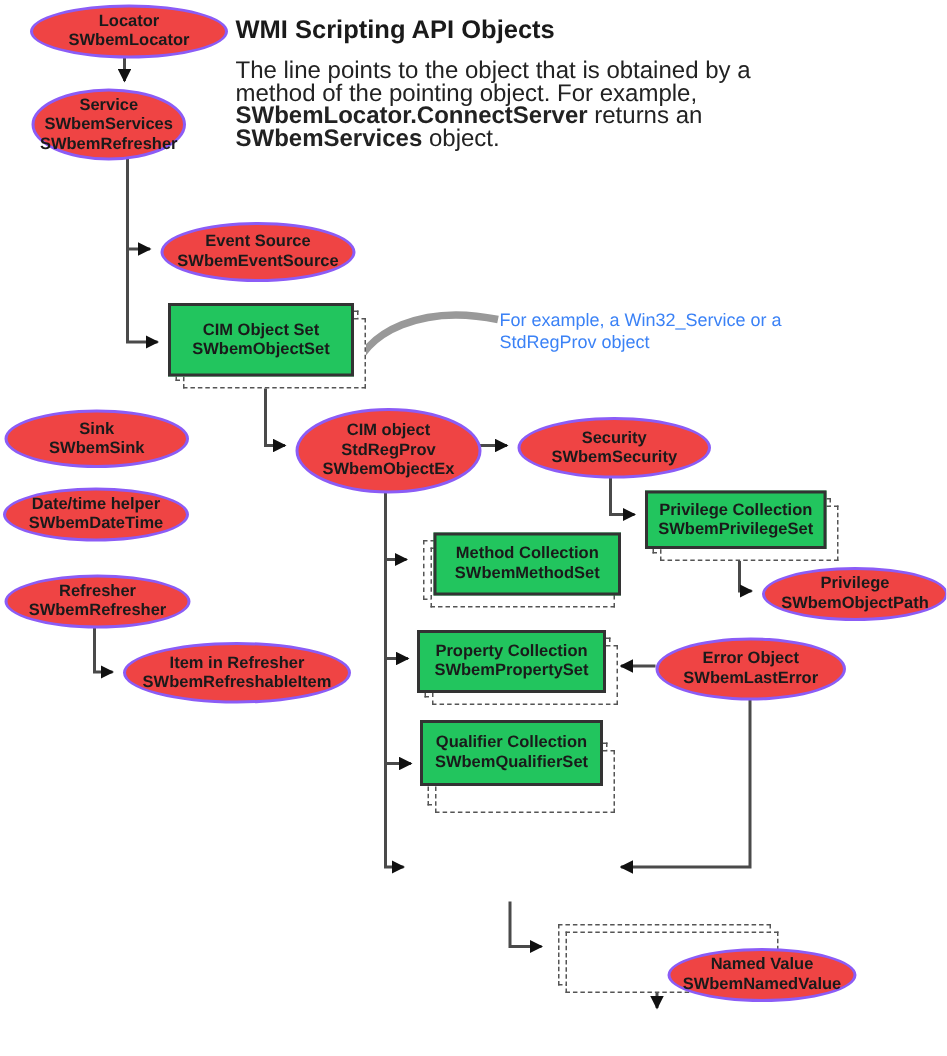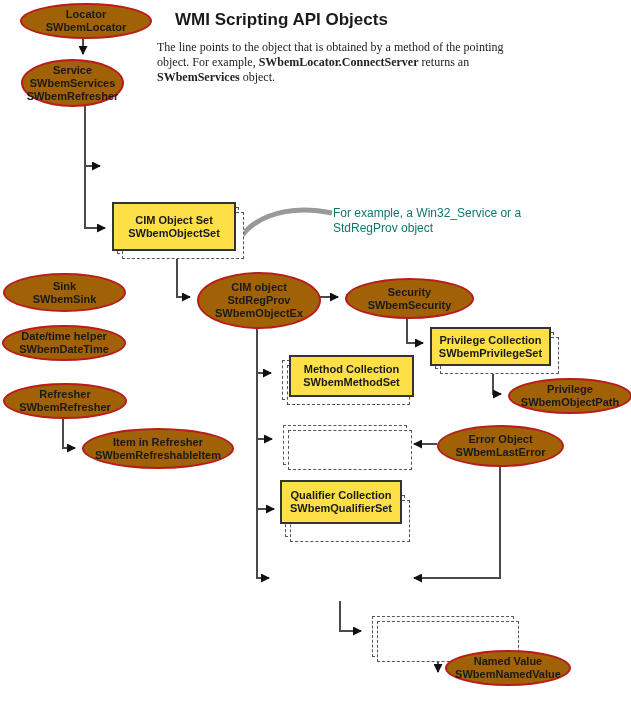--- a/index.html
+++ b/index.html
@@ -6,26 +6,26 @@
   #canvas{
     position:relative;width:631px;height:704px;background:#fff;overflow:hidden;
     font-family:"Liberation Sans",sans-serif;color:#1a1a1a;
   }
   .connectors{position:absolute;left:0;top:0;z-index:1;}
   .node{
     position:absolute;z-index:3;display:flex;flex-direction:column;
     align-items:center;justify-content:center;text-align:center;
     font-weight:bold;font-size:11px;line-height:13px;white-space:nowrap;
   }
-  .ellipse{background:#a16207;border:2px solid #b91c1c;border-radius:50%;}
-  .box{background:#fde047;border:2px solid #333;}
+  .ellipse{background:#ef4444;border:2px solid #8b5cf6;border-radius:50%;}
+  .box{background:#22c55e;border:2px solid #333;}
   .shadow{position:absolute;z-index:2;background:#fff;border:1px dashed #555;}
-  .title{position:absolute;left:157px;top:10px;font-size:17px;font-weight:bold;z-index:3;margin-left:18px;}
-  .desc{position:absolute;left:157px;top:40px;width:362px;font-size:12px;line-height:15px;z-index:3;color:#222;font-family:Liberation Serif, serif;}
-  .note{position:absolute;left:333px;top:206px;width:215px;font-size:12px;line-height:15px;z-index:3;color:#0f766e;}
+  .title{position:absolute;left:157px;top:10px;font-size:17px;font-weight:bold;z-index:3;}
+  .desc{position:absolute;left:157px;top:40px;width:362px;font-size:16px;line-height:15px;z-index:3;color:#222;}
+  .note{position:absolute;left:333px;top:206px;width:215px;font-size:12px;line-height:15px;z-index:3;color:#3b82f6;}
 </style>
 </head>
 <body>
 
 <div id="canvas">
 
   <svg class="connectors" width="631" height="704">
     <defs>
       <marker id="ah" markerUnits="userSpaceOnUse" markerWidth="9" markerHeight="9" refX="8" refY="4.5" orient="auto">
         <path d="M0,0 L9,4.5 L0,9 z" fill="#111"></path>
@@ -65,20 +65,24 @@
     <div>Locator</div>
     <div>SWbemLocator</div>
   </div>
 
   <div class="node ellipse" style="left:21px;top:59px;width:99px;height:44px">
     <div>Service</div>
     <div>SWbemServices</div>
     <div>SWbemRefresher</div>
   </div>
 
+  <div class="node ellipse" style="left:107px;top:148px;width:126px;height:36px">
+    <div>Event Source</div>
+    <div>SWbemEventSource</div>
+  </div>
 
   <div class="node ellipse" style="left:3px;top:273px;width:119px;height:35px">
     <div>Sink</div>
     <div>SWbemSink</div>
   </div>
 
   <div class="node ellipse" style="left:2px;top:325px;width:120px;height:32px">
     <div>Date/time helper</div>
     <div>SWbemDateTime</div>
   </div>
@@ -108,21 +112,21 @@
     <div>Privilege</div>
     <div>SWbemObjectPath</div>
   </div>
 
   <div class="node ellipse" style="left:437px;top:425px;width:123px;height:38px">
     <div>Error Object</div>
     <div>SWbemLastError</div>
   </div>
 
 
-  <div class="node ellipse" style="left:445px;top:650px;width:122px;height:32px">
+  <div class="node ellipse" style="left:445px;top:632px;width:122px;height:32px">
     <div>Named Value</div>
     <div>SWbemNamedValue</div>
   </div>
 
   <div class="shadow" style="left:117px;top:207px;width:120px;height:45px"></div>
   <div class="shadow" style="left:122px;top:212px;width:120px;height:45px"></div>
   <div class="node box" style="left:112px;top:202px;width:120px;height:45px">
     <div>CIM Object Set</div>
     <div>SWbemObjectSet</div>
   </div>
@@ -136,20 +140,24 @@
 
   <div class="shadow" style="left:282px;top:360px;width:121px;height:38px"></div>
   <div class="shadow" style="left:287px;top:365px;width:121px;height:38px"></div>
   <div class="node box" style="left:289px;top:355px;width:121px;height:38px">
     <div>Method Collection</div>
     <div>SWbemMethodSet</div>
   </div>
 
   <div class="shadow" style="left:283px;top:425px;width:122px;height:38px"></div>
   <div class="shadow" style="left:288px;top:430px;width:122px;height:38px"></div>
+  <div class="node box" style="left:278px;top:420px;width:122px;height:38px">
+    <div>Property Collection</div>
+    <div>SWbemPropertySet</div>
+  </div>
 
   <div class="shadow" style="left:285px;top:495px;width:118px;height:40px"></div>
   <div class="shadow" style="left:290px;top:500px;width:118px;height:40px"></div>
   <div class="node box" style="left:280px;top:480px;width:118px;height:40px">
     <div>Qualifier Collection</div>
     <div>SWbemQualifierSet</div>
   </div>
 
   <div class="shadow" style="left:372px;top:616px;width:140px;height:39px"></div>
   <div class="shadow" style="left:377px;top:621px;width:140px;height:39px"></div>

